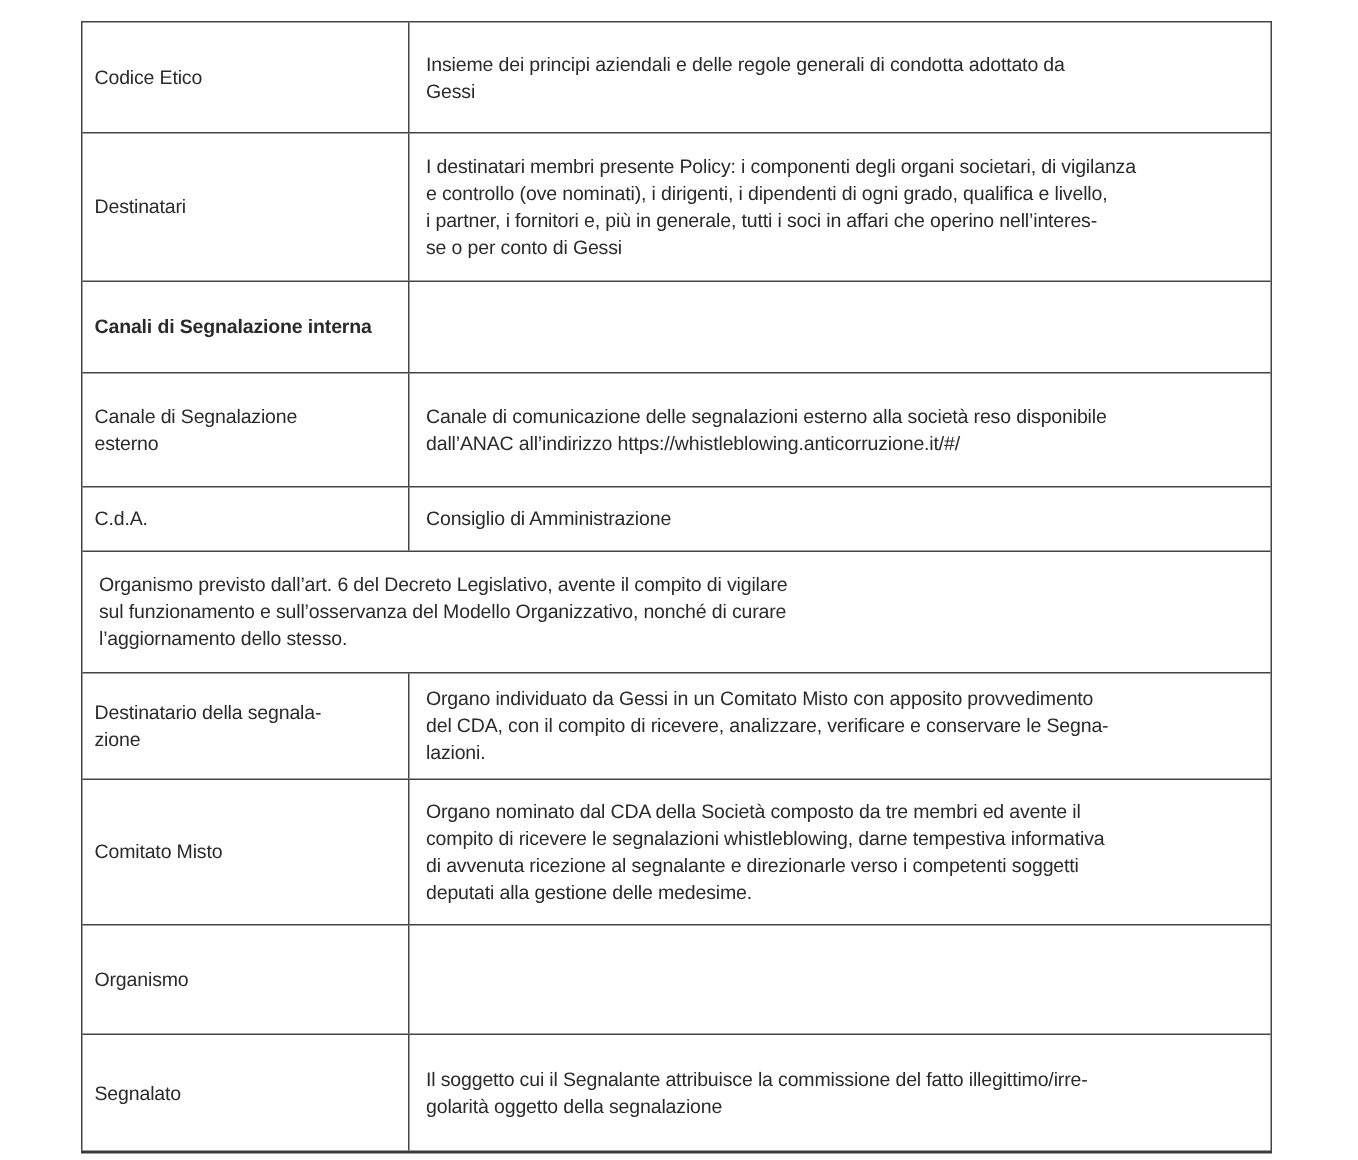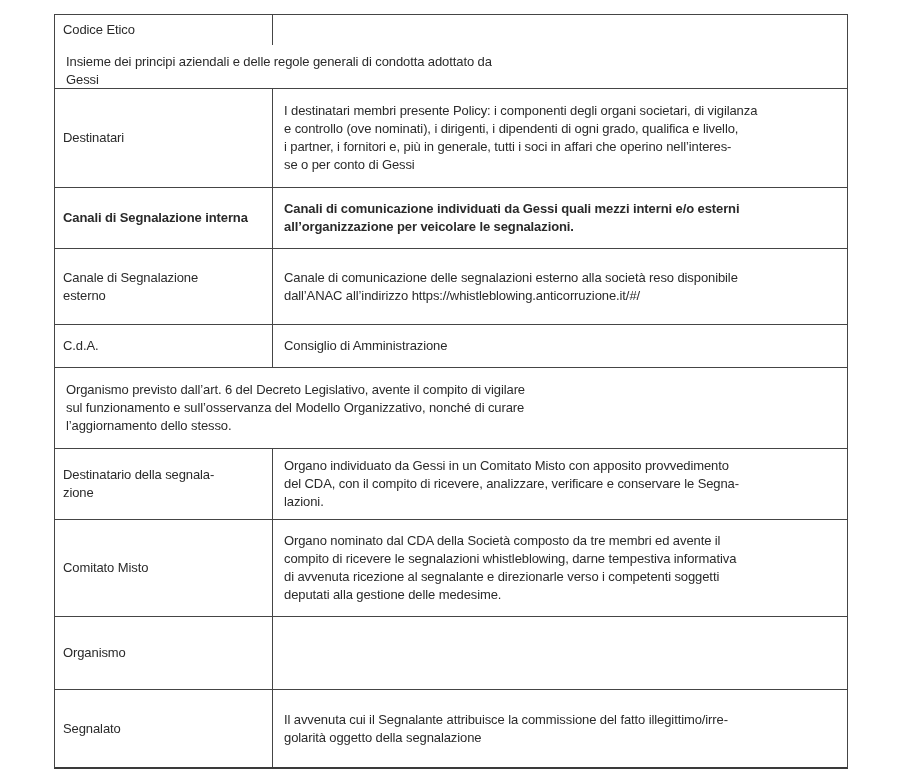--- a/index.html
+++ b/index.html
@@ -23,21 +23,21 @@
     width: 794px;
     border: 1px solid #454545;
     border-bottom: 2px solid #3a3a3a;
     background: #ffffff;
   }
   .row {
     display: flex;
     width: 100%;
     border-top: 1px solid #454545;
   }
-  .row:first-child { border-top: none; flex-direction: column; }
+  .row:first-child { border-top: none; }
   .cell {
     display: flex;
     align-items: center;
     font-size: 13px;
     line-height: 18px;
     letter-spacing: -0.1px;
     color: #2a2a2a;
   }
   .cell span { white-space: pre-line; }
   .cell.term {
@@ -86,24 +86,20 @@
           <span>I destinatari membri presente Policy: i componenti degli organi societari, di vigilanza
 e controllo (ove nominati), i dirigenti, i dipendenti di ogni grado, qualifica e livello,
 i partner, i fornitori e, più in generale, tutti i soci in affari che operino nell’interes-
 se o per conto di Gessi</span>
         </div>
     </div>
 
     <div class="row r2">
       <div class="cell term">
           <span>Canali di Segnalazione interna</span>
-        </div>
-      <div class="cell def">
-          <span>Canali di comunicazione individuati da Gessi quali mezzi interni e/o esterni
-all’organizzazione per veicolare le segnalazioni.</span>
         </div>
     </div>
 
     <div class="row r3">
       <div class="cell term">
           <span>Canale di Segnalazione
 esterno</span>
         </div>
       <div class="cell def">
           <span>Canale di comunicazione delle segnalazioni esterno alla società reso disponibile
@@ -156,19 +152,19 @@
       <div class="cell term">
           <span>Organismo</span>
         </div>
     </div>
 
     <div class="row r9">
       <div class="cell term">
           <span>Segnalato</span>
         </div>
       <div class="cell def">
-          <span>Il avvenuta cui il Segnalante attribuisce la commissione del fatto illegittimo/irre-
+          <span>Il soggetto cui il Segnalante attribuisce la commissione del fatto illegittimo/irre-
 golarità oggetto della segnalazione</span>
         </div>
     </div>
 
   </div>
 </div>
 
 </body></html>

